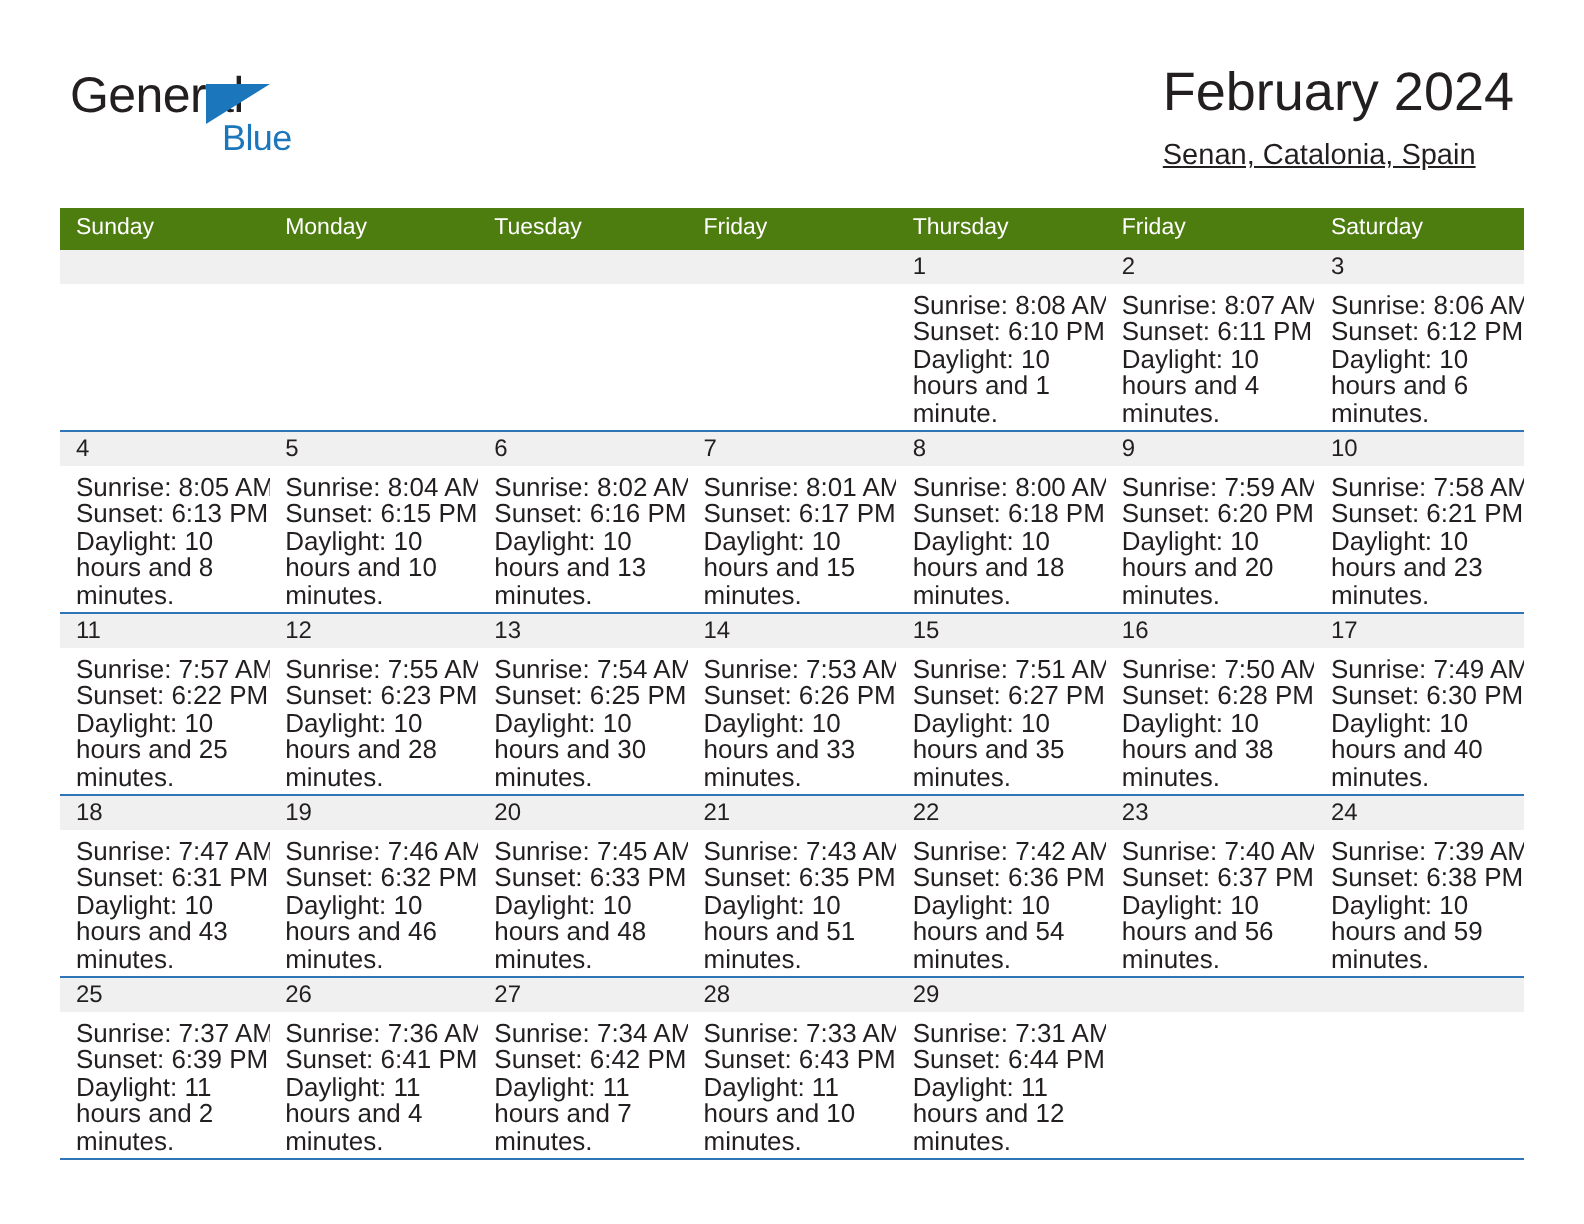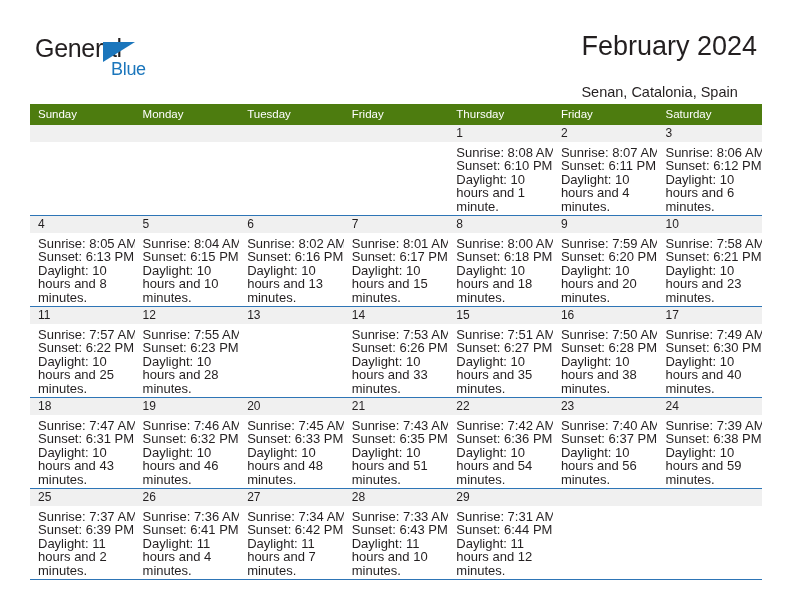--- a/index.html
+++ b/index.html
@@ -73,22 +73,23 @@
   .cal-title {
     font-size: 27px;
     color: #231f20;
     line-height: 32px;
     white-space: nowrap;
   }
   .cal-subtitle {
     font-size: 14.5px;
     color: #231f20;
     line-height: 20px;
-    margin-top: 20px;
+    margin-top: 6px;
     white-space: nowrap;
+    text-decoration: underline;
   }
 
   
   .calendar {
     position: absolute;
     left: 30px;
     top: 104px;
     width: 732px;
   }
   .weekdays {
@@ -298,20 +299,25 @@
             <div class="day-num">12</div>
             <div class="day-info">
               <div>Sunrise: 7:55 AM</div>
               <div>Sunset: 6:23 PM</div>
               <div class="wrap">Daylight: 10 hours and 28 minutes.</div>
             </div>
           </div>
           <div class="day-cell">
             <div class="day-band"></div>
             <div class="day-num">13</div>
+            <div class="day-info">
+              <div>Sunrise: 7:54 AM</div>
+              <div>Sunset: 6:25 PM</div>
+              <div class="wrap">Daylight: 10 hours and 30 minutes.</div>
+            </div>
           </div>
           <div class="day-cell">
             <div class="day-band"></div>
             <div class="day-num">14</div>
             <div class="day-info">
               <div>Sunrise: 7:53 AM</div>
               <div>Sunset: 6:26 PM</div>
               <div class="wrap">Daylight: 10 hours and 33 minutes.</div>
             </div>
           </div>

